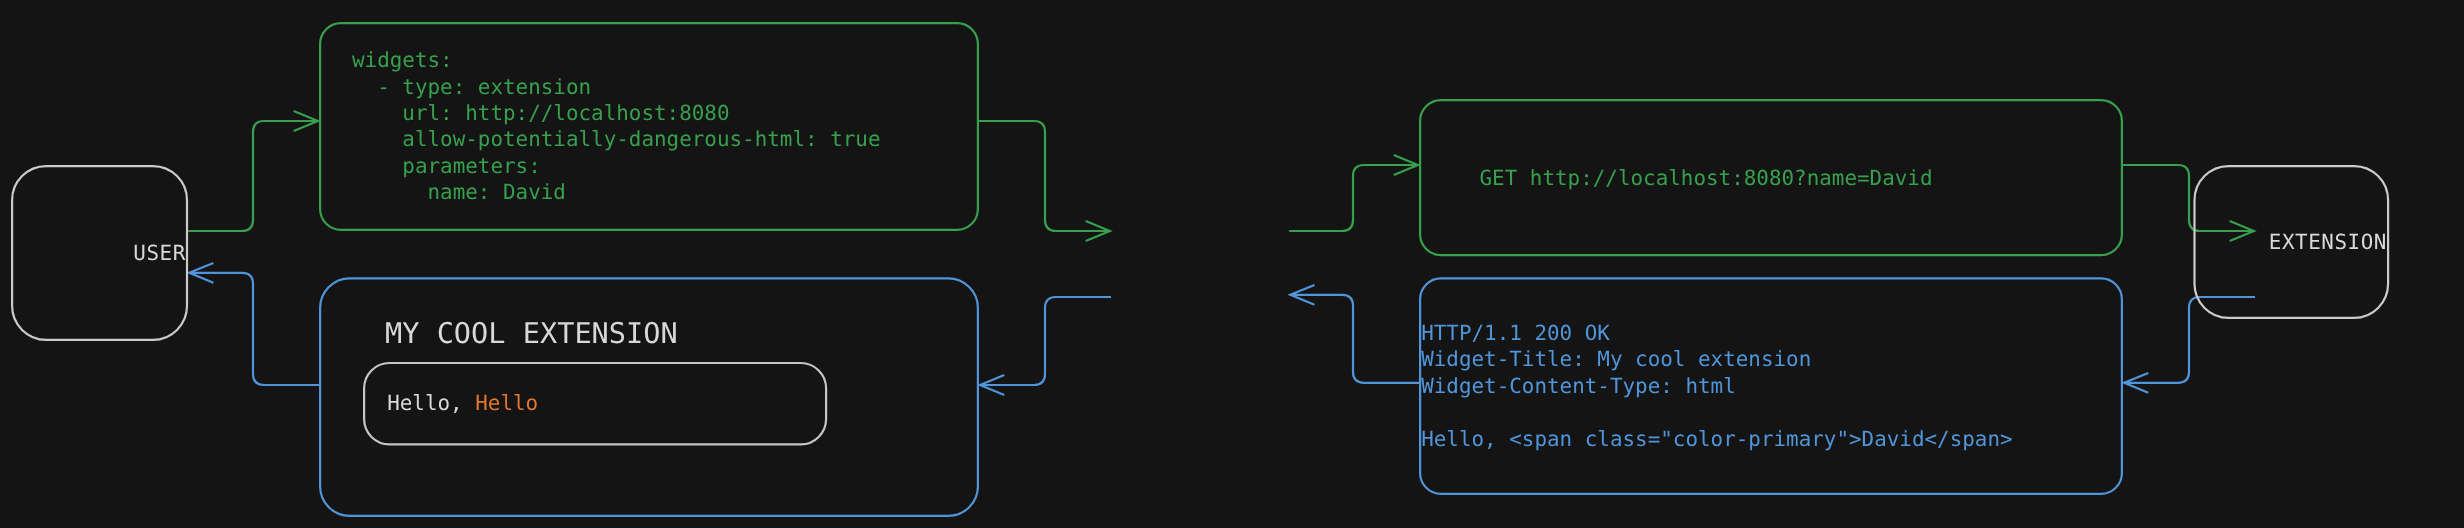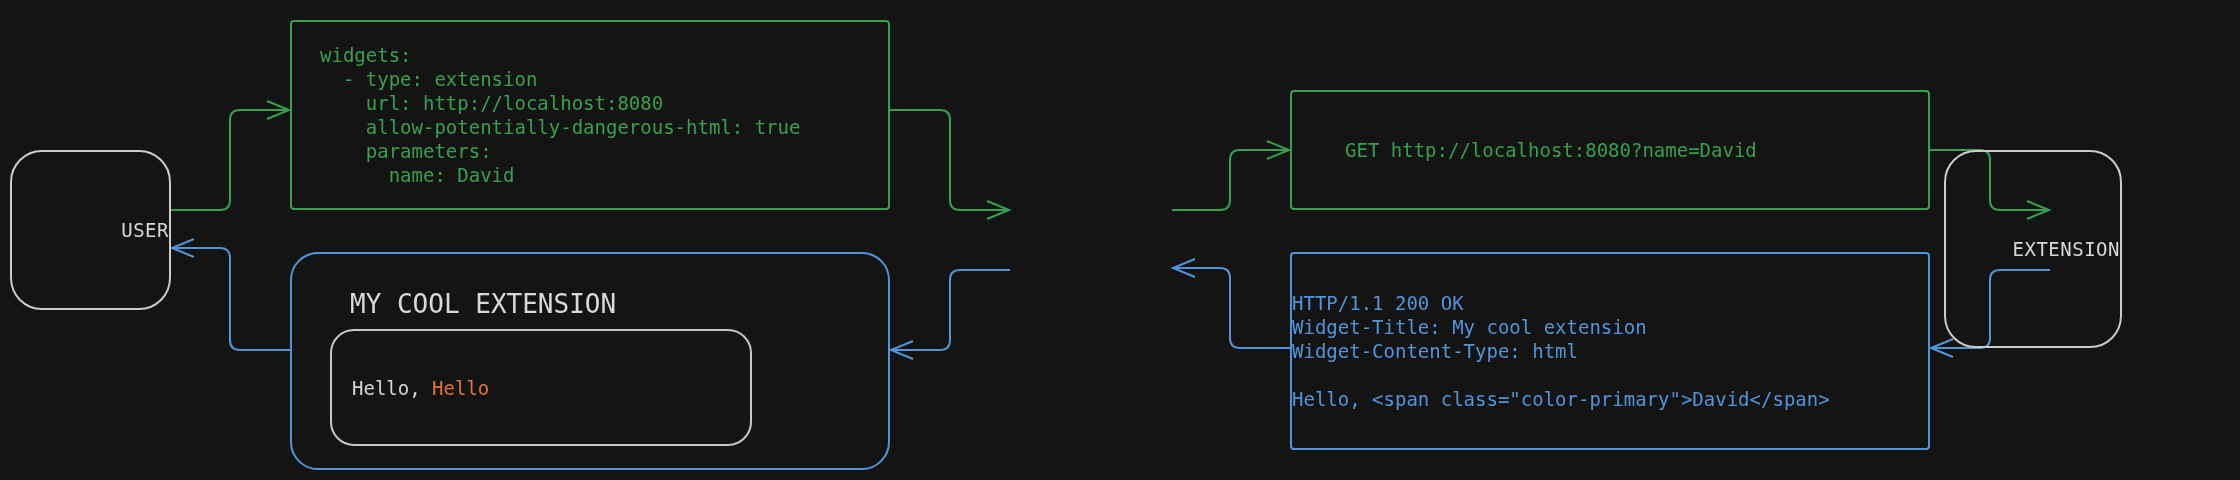--- a/index.html
+++ b/index.html
@@ -19,52 +19,52 @@
   .node {
     position: absolute; box-sizing: border-box;
     border: 2px solid var(--node_border, #cccccc);
     border-radius: 32px;
     display: flex; align-items: center; justify-content: flex-end;
     color: var(--text_light, #dcdcdc);
     font-size: 19px; letter-spacing: 0.5px;
   }
   #node-user      { left: 10px;   top: 150px; width: 161px; height: 160px; }
   #node-glance    { left: 1010px; top: 150px; width: 162px; height: 160px; }
-  #node-extension { left: 1944px; top: 150px; width: 178px; height: 198px; }
+  #node-extension { left: 1994px; top: 150px; width: 178px; height: 140px; }
 
   .codebox {
     position: absolute; box-sizing: border-box;
-    border-radius: 4px; border: 2px solid;
+    border-radius: 20px; border: 2px solid;
     display: flex; align-items: center;
     font-size: 19px; line-height: 24px;
   }
   .codebox pre {
     margin: 0; font-family: inherit; white-space: pre;
   }
   .codebox.green { border-color: var(--request_green, #35a14b); color: var(--request_green, #3fae54); }
   .codebox.blue  { border-color: var(--response_blue, #4a8fd3); color: var(--response_blue, #559ae0); }
 
   #box-config   { left: 290px;  top: 20px;  width: 600px; height: 190px; padding-left: 28px; }
-  #box-request  { left: 1290px; top: 90px;  width: 640px; height: 120px; padding-left: 53px; }
+  #box-request  { left: 1290px; top: 90px;  width: 640px; height: 143px; padding-left: 53px; }
   #box-response { left: 1290px; top: 252px; width: 640px; height: 198px; }
 
   #box-widget {
     position: absolute; box-sizing: border-box;
     left: 290px; top: 252px; width: 600px; height: 218px;
     border: 2px solid var(--response_blue, #4a8fd3);
     border-radius: 28px;
   }
   #widget-title {
     position: absolute; left: 58px; top: 38px;
     color: var(--text_light, #cfcfcf);
     font-size: 26px; line-height: 24px; white-space: pre;
   }
   #widget-inner {
     position: absolute; box-sizing: border-box;
-    left: 38px; top: 75px; width: 422px; height: 117px;
+    left: 38px; top: 75px; width: 422px; height: 76px;
     border: 2px solid #c6c6c6; border-radius: 24px;
     display: flex; align-items: center; padding-left: 20px;
     font-size: 19px; white-space: pre;
   }
   #widget-inner .hello { color: var(--text_light, #cfcfcf); }
   #widget-inner .name  { color: var(--primary_orange, #e7752d); }
 </style>
 </head>
 <body>
 

